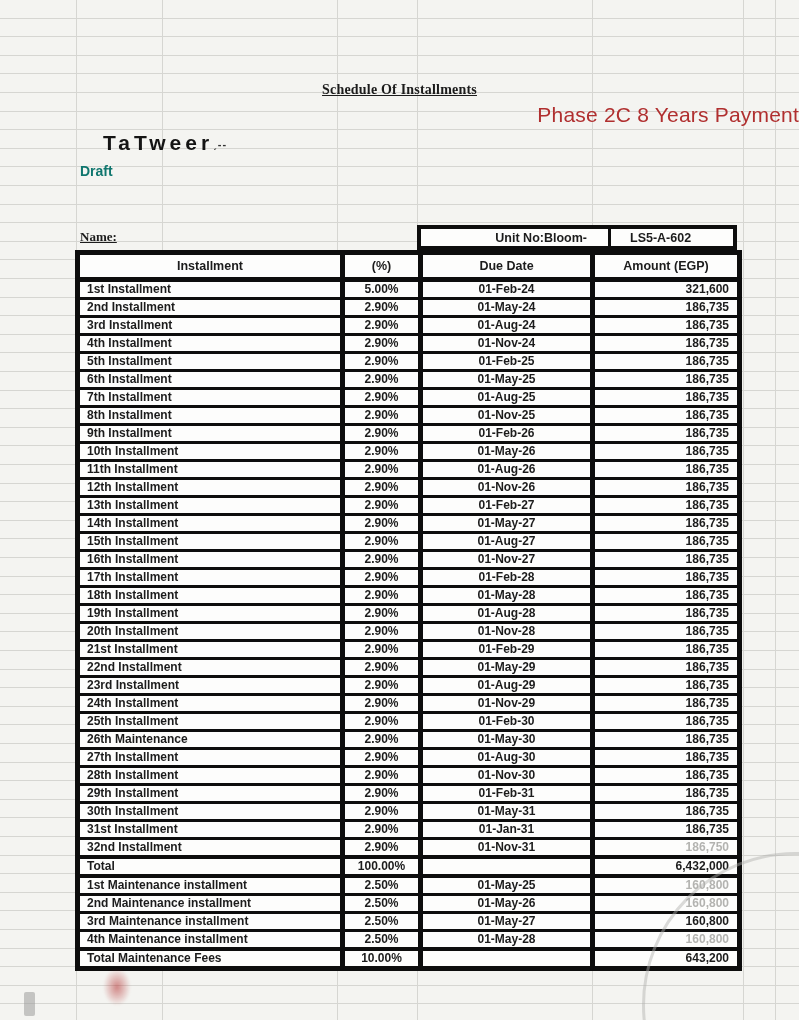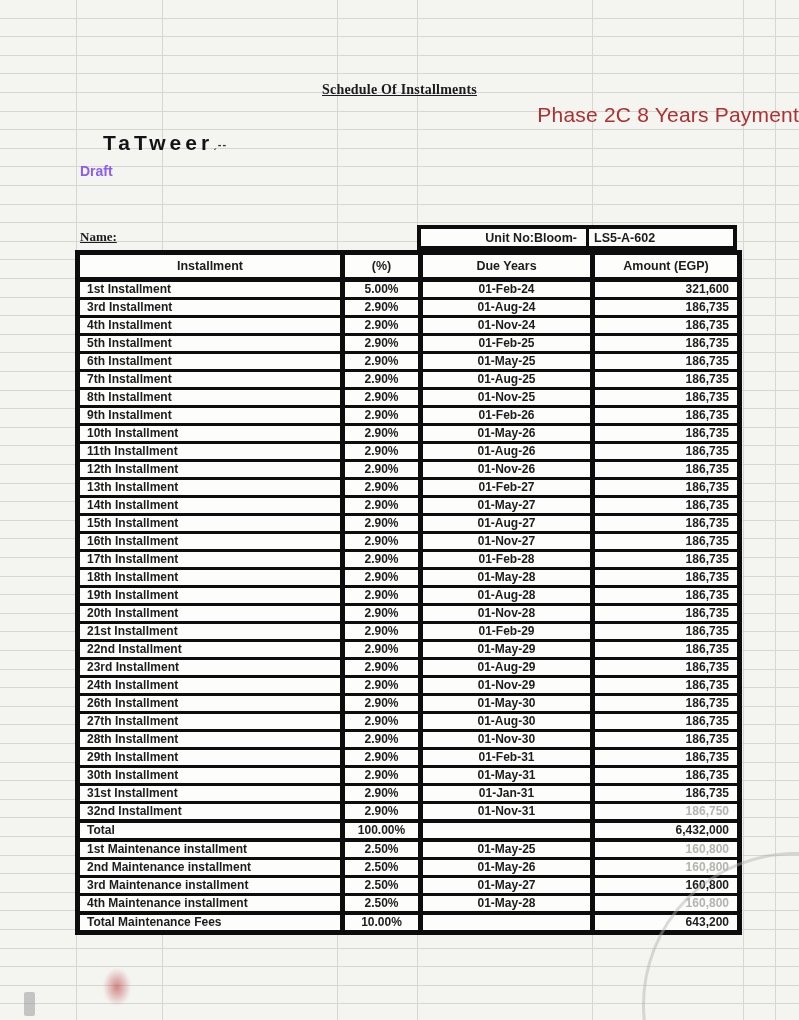--- a/index.html
+++ b/index.html
@@ -37,25 +37,25 @@
     left:80px;top:229px;font-family:"Liberation Serif", serif;
     font-weight:bold;font-size:13px;text-decoration:underline;
   }
   .unit-box{
     left:417px;top:225px;width:320px;height:25px;
     border:4px solid #0d0d0d;background:#fdfdfc;
     display:flex;align-items:center;box-sizing:border-box;
   }
   .unit-box .u-label{
     width:168px;text-align:right;font-weight:bold;font-size:12.5px;
-    padding-right:9px;box-sizing:border-box;
-    border-right:3px solid #0d0d0d;height:100%;display:flex;align-items:center;justify-content:flex-end;
+    padding-right:21px;box-sizing:border-box;
+    border-right:3px solid #0d0d0d;height:100%;display:flex;align-items:center;justify-content:flex-end;margin-left:22px;
   }
   .unit-box .u-value{
-    flex:1;font-weight:bold;font-size:12.5px;padding-left:5px;
+    flex:1;font-weight:bold;font-size:12.5px;padding-left:19px;
   }
 
   .table-wrap{left:75px;top:250px;}
   table{
     border-collapse:collapse;table-layout:fixed;width:662px;
     background:#fdfdfc;
     padding-left:14px;
   }
   col.c-label{width:265px;} col.c-pct{width:78px;}
   col.c-due{width:172px;} col.c-amt{width:147px;}
@@ -102,52 +102,58 @@
 <div class="grid-v" style="left:162px"></div>
 <div class="grid-v" style="left:337px"></div>
 <div class="grid-v" style="left:417px"></div>
 <div class="grid-v" style="left:592px"></div>
 <div class="grid-v" style="left:743px"></div>
 <div class="grid-v" style="left:775px"></div>
 
 <div class="layer doc-title">Schedule Of Installments</div>
 <div class="layer doc-subtitle" style="color: rgb(176, 47, 47);">Phase 2C 8 Years Payment</div>
 <div class="layer logo"><span>TaTweer</span><span class="mark">ˏ--</span></div>
-<div class="layer draft" style="color: #8b5cf6;">Draft</div>
+<div class="layer draft" style="color: #0f766e;">Draft</div>
 
 <div class="layer name-label">Name:</div>
 <div class="layer unit-box">
   <div class="u-label">Unit No:Bloom-</div>
   <div class="u-value">LS5-A-602</div>
 </div>
 
 <div class="layer table-wrap">
   <table>
     <colgroup>
       <col class="c-label">
         <col class="c-pct">
         <col class="c-due">
         <col class="c-amt">
     </colgroup>
     <thead>
       <tr>
         <th>Installment</th>
         <th>(%)</th>
-        <th>Due Years</th>
+        <th>Due Date</th>
         <th>Amount (EGP)</th>
       </tr>
     </thead>
     <tbody>
         <tr>
           <td class="td-label">1st Installment</td>
           <td class="td-pct">5.00%</td>
           <td class="td-due">01-Feb-24</td>
           <td class="td-amount">321,600</td>
         </tr>
         <tr>
+          <td class="td-label">2nd Installment</td>
+          <td class="td-pct">2.90%</td>
+          <td class="td-due">01-May-24</td>
+          <td class="td-amount">186,735</td>
+        </tr>
+        <tr>
           <td class="td-label">3rd Installment</td>
           <td class="td-pct">2.90%</td>
           <td class="td-due">01-Aug-24</td>
           <td class="td-amount">186,735</td>
         </tr>
         <tr>
           <td class="td-label">4th Installment</td>
           <td class="td-pct">2.90%</td>
           <td class="td-due">01-Nov-24</td>
           <td class="td-amount">186,735</td>
@@ -266,21 +272,27 @@
           <td class="td-due">01-Aug-29</td>
           <td class="td-amount">186,735</td>
         </tr>
         <tr>
           <td class="td-label">24th Installment</td>
           <td class="td-pct">2.90%</td>
           <td class="td-due">01-Nov-29</td>
           <td class="td-amount">186,735</td>
         </tr>
         <tr>
-          <td class="td-label">26th Installment</td>
+          <td class="td-label">25th Installment</td>
+          <td class="td-pct">2.90%</td>
+          <td class="td-due">01-Feb-30</td>
+          <td class="td-amount">186,735</td>
+        </tr>
+        <tr>
+          <td class="td-label">26th Maintenance</td>
           <td class="td-pct">2.90%</td>
           <td class="td-due">01-May-30</td>
           <td class="td-amount">186,735</td>
         </tr>
         <tr>
           <td class="td-label">27th Installment</td>
           <td class="td-pct">2.90%</td>
           <td class="td-due">01-Aug-30</td>
           <td class="td-amount">186,735</td>
         </tr>

